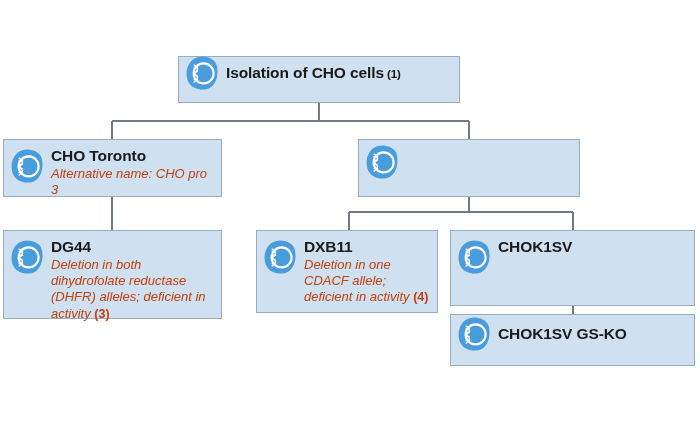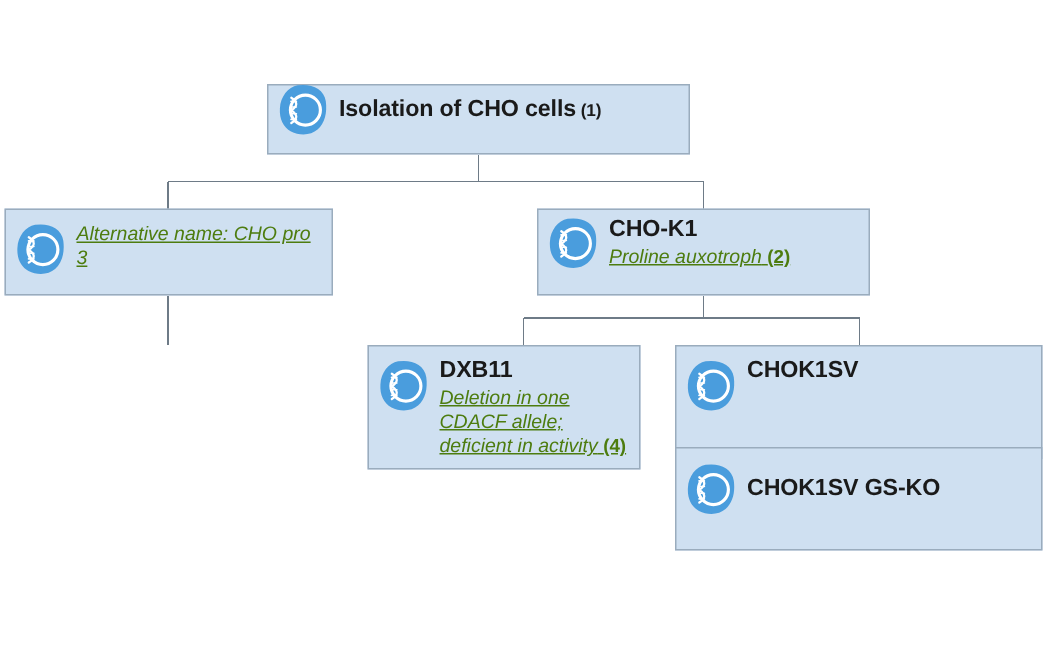--- a/index.html
+++ b/index.html
@@ -75,39 +75,38 @@
     letter-spacing: -0.1px;
   }
   .node-title .ref {
     font-size: 11.5px;
     font-weight: bold;
     font-style: normal;
   }
   .node-sub {
     font-size: 13px;
     font-style: italic;
-    color: #4d7c0f;
+    color: #c2410c;
     line-height: 1.25;
     margin-top: 1px;
-    text-decoration: underline;
   }
   .node-sub .ref {
     font-style: normal;
     font-weight: bold;
     font-size: 12.5px;
   }
 
   
   #node-root      { left: 178px; top: 56px;  width: 282px; height: 47px; }
   #node-toronto   { left: 3px;   top: 139px; width: 219px; height: 58px; }
   #node-chok1     { left: 358px; top: 139px; width: 222px; height: 58px; }
   #node-dg44      { left: 3px;   top: 230px; width: 219px; height: 89px; }
-  #node-dxb11     { left: 245px; top: 230px; width: 182px; height: 83px; }
+  #node-dxb11     { left: 256px; top: 230px; width: 182px; height: 83px; }
   #node-chok1sv   { left: 450px; top: 230px; width: 245px; height: 76px; }
-  #node-gsko      { left: 450px; top: 298px; width: 245px; height: 69px; }
+  #node-gsko      { left: 450px; top: 314px; width: 245px; height: 52px; }
 </style>
 </head>
 <body>
 
 <div id="canvas">
 
   <svg id="connectors" viewBox="0 0 700 441" xmlns="http://www.w3.org/2000/svg">
     <g stroke="#6e7b87" stroke-width="1.1" fill="none" shape-rendering="crispEdges">
 
       <path d="M 319 103 L 319 121"></path>
@@ -143,39 +142,50 @@
   <div class="node" id="node-toronto">
     <span class="node-icon">
       <svg viewBox="0 0 34 36" xmlns="http://www.w3.org/2000/svg">
         <path d="M17.2 1.6 C24.5 1.6 31.2 5.2 32.2 12.5 C33.2 20.1 31.6 27.0 26.7 31.4 C22.4 35.3 14.6 35.6 9.0 32.6 C3.8 29.8 1.2 24.3 1.6 17.3 C2.0 9.6 7.0 3.0 13.4 1.9 Z" fill="#4a9ddd"></path>
         <circle cx="18.6" cy="18.4" r="10.0" fill="none" stroke="#ffffff" stroke-width="2.1"></circle>
         <path d="M9.2 10.2 C13.6 13.2 13.6 15.6 9.2 18.6 C13.6 21.6 13.6 24.0 9.2 27.0" fill="none" stroke="#ffffff" stroke-width="1.5" stroke-linecap="round"></path>
         <path d="M9.0 12.6 L12.6 12.6 M9.0 16.3 L12.6 16.3 M9.0 20.8 L12.6 20.8 M9.0 24.6 L12.6 24.6" stroke="#ffffff" stroke-width="1.1" stroke-linecap="round"></path>
       </svg>
     </span>
     <span class="node-text">
+      <div class="node-title">CHO Toronto</div>
       <div class="node-sub"><span>Alternative name: CHO pro 3</span></div>
     </span>
   </div>
 
   <div class="node centered" id="node-chok1">
     <span class="node-icon">
       <svg viewBox="0 0 34 36" xmlns="http://www.w3.org/2000/svg">
         <path d="M17.2 1.6 C24.5 1.6 31.2 5.2 32.2 12.5 C33.2 20.1 31.6 27.0 26.7 31.4 C22.4 35.3 14.6 35.6 9.0 32.6 C3.8 29.8 1.2 24.3 1.6 17.3 C2.0 9.6 7.0 3.0 13.4 1.9 Z" fill="#4a9ddd"></path>
         <circle cx="18.6" cy="18.4" r="10.0" fill="none" stroke="#ffffff" stroke-width="2.1"></circle>
         <path d="M9.2 10.2 C13.6 13.2 13.6 15.6 9.2 18.6 C13.6 21.6 13.6 24.0 9.2 27.0" fill="none" stroke="#ffffff" stroke-width="1.5" stroke-linecap="round"></path>
         <path d="M9.0 12.6 L12.6 12.6 M9.0 16.3 L12.6 16.3 M9.0 20.8 L12.6 20.8 M9.0 24.6 L12.6 24.6" stroke="#ffffff" stroke-width="1.1" stroke-linecap="round"></path>
       </svg>
     </span>
-    <span class="node-text">
-      <div class="node-title">CHO-K1</div>
-      <div class="node-sub"><span>Proline auxotroph</span> <span class="ref">(2)</span></div>
-    </span>
-  </div>
-
+  </div>
+
+  <div class="node" id="node-dg44">
+    <span class="node-icon">
+      <svg viewBox="0 0 34 36" xmlns="http://www.w3.org/2000/svg">
+        <path d="M17.2 1.6 C24.5 1.6 31.2 5.2 32.2 12.5 C33.2 20.1 31.6 27.0 26.7 31.4 C22.4 35.3 14.6 35.6 9.0 32.6 C3.8 29.8 1.2 24.3 1.6 17.3 C2.0 9.6 7.0 3.0 13.4 1.9 Z" fill="#4a9ddd"></path>
+        <circle cx="18.6" cy="18.4" r="10.0" fill="none" stroke="#ffffff" stroke-width="2.1"></circle>
+        <path d="M9.2 10.2 C13.6 13.2 13.6 15.6 9.2 18.6 C13.6 21.6 13.6 24.0 9.2 27.0" fill="none" stroke="#ffffff" stroke-width="1.5" stroke-linecap="round"></path>
+        <path d="M9.0 12.6 L12.6 12.6 M9.0 16.3 L12.6 16.3 M9.0 20.8 L12.6 20.8 M9.0 24.6 L12.6 24.6" stroke="#ffffff" stroke-width="1.1" stroke-linecap="round"></path>
+      </svg>
+    </span>
+    <span class="node-text">
+      <div class="node-title">DG44</div>
+      <div class="node-sub"><span>Deletion in both dihydrofolate reductase (DHFR) alleles; deficient in activity</span> <span class="ref">(3)</span></div>
+    </span>
+  </div>
 
   <div class="node" id="node-dxb11">
     <span class="node-icon">
       <svg viewBox="0 0 34 36" xmlns="http://www.w3.org/2000/svg">
         <path d="M17.2 1.6 C24.5 1.6 31.2 5.2 32.2 12.5 C33.2 20.1 31.6 27.0 26.7 31.4 C22.4 35.3 14.6 35.6 9.0 32.6 C3.8 29.8 1.2 24.3 1.6 17.3 C2.0 9.6 7.0 3.0 13.4 1.9 Z" fill="#4a9ddd"></path>
         <circle cx="18.6" cy="18.4" r="10.0" fill="none" stroke="#ffffff" stroke-width="2.1"></circle>
         <path d="M9.2 10.2 C13.6 13.2 13.6 15.6 9.2 18.6 C13.6 21.6 13.6 24.0 9.2 27.0" fill="none" stroke="#ffffff" stroke-width="1.5" stroke-linecap="round"></path>
         <path d="M9.0 12.6 L12.6 12.6 M9.0 16.3 L12.6 16.3 M9.0 20.8 L12.6 20.8 M9.0 24.6 L12.6 24.6" stroke="#ffffff" stroke-width="1.1" stroke-linecap="round"></path>
       </svg>
     </span>

